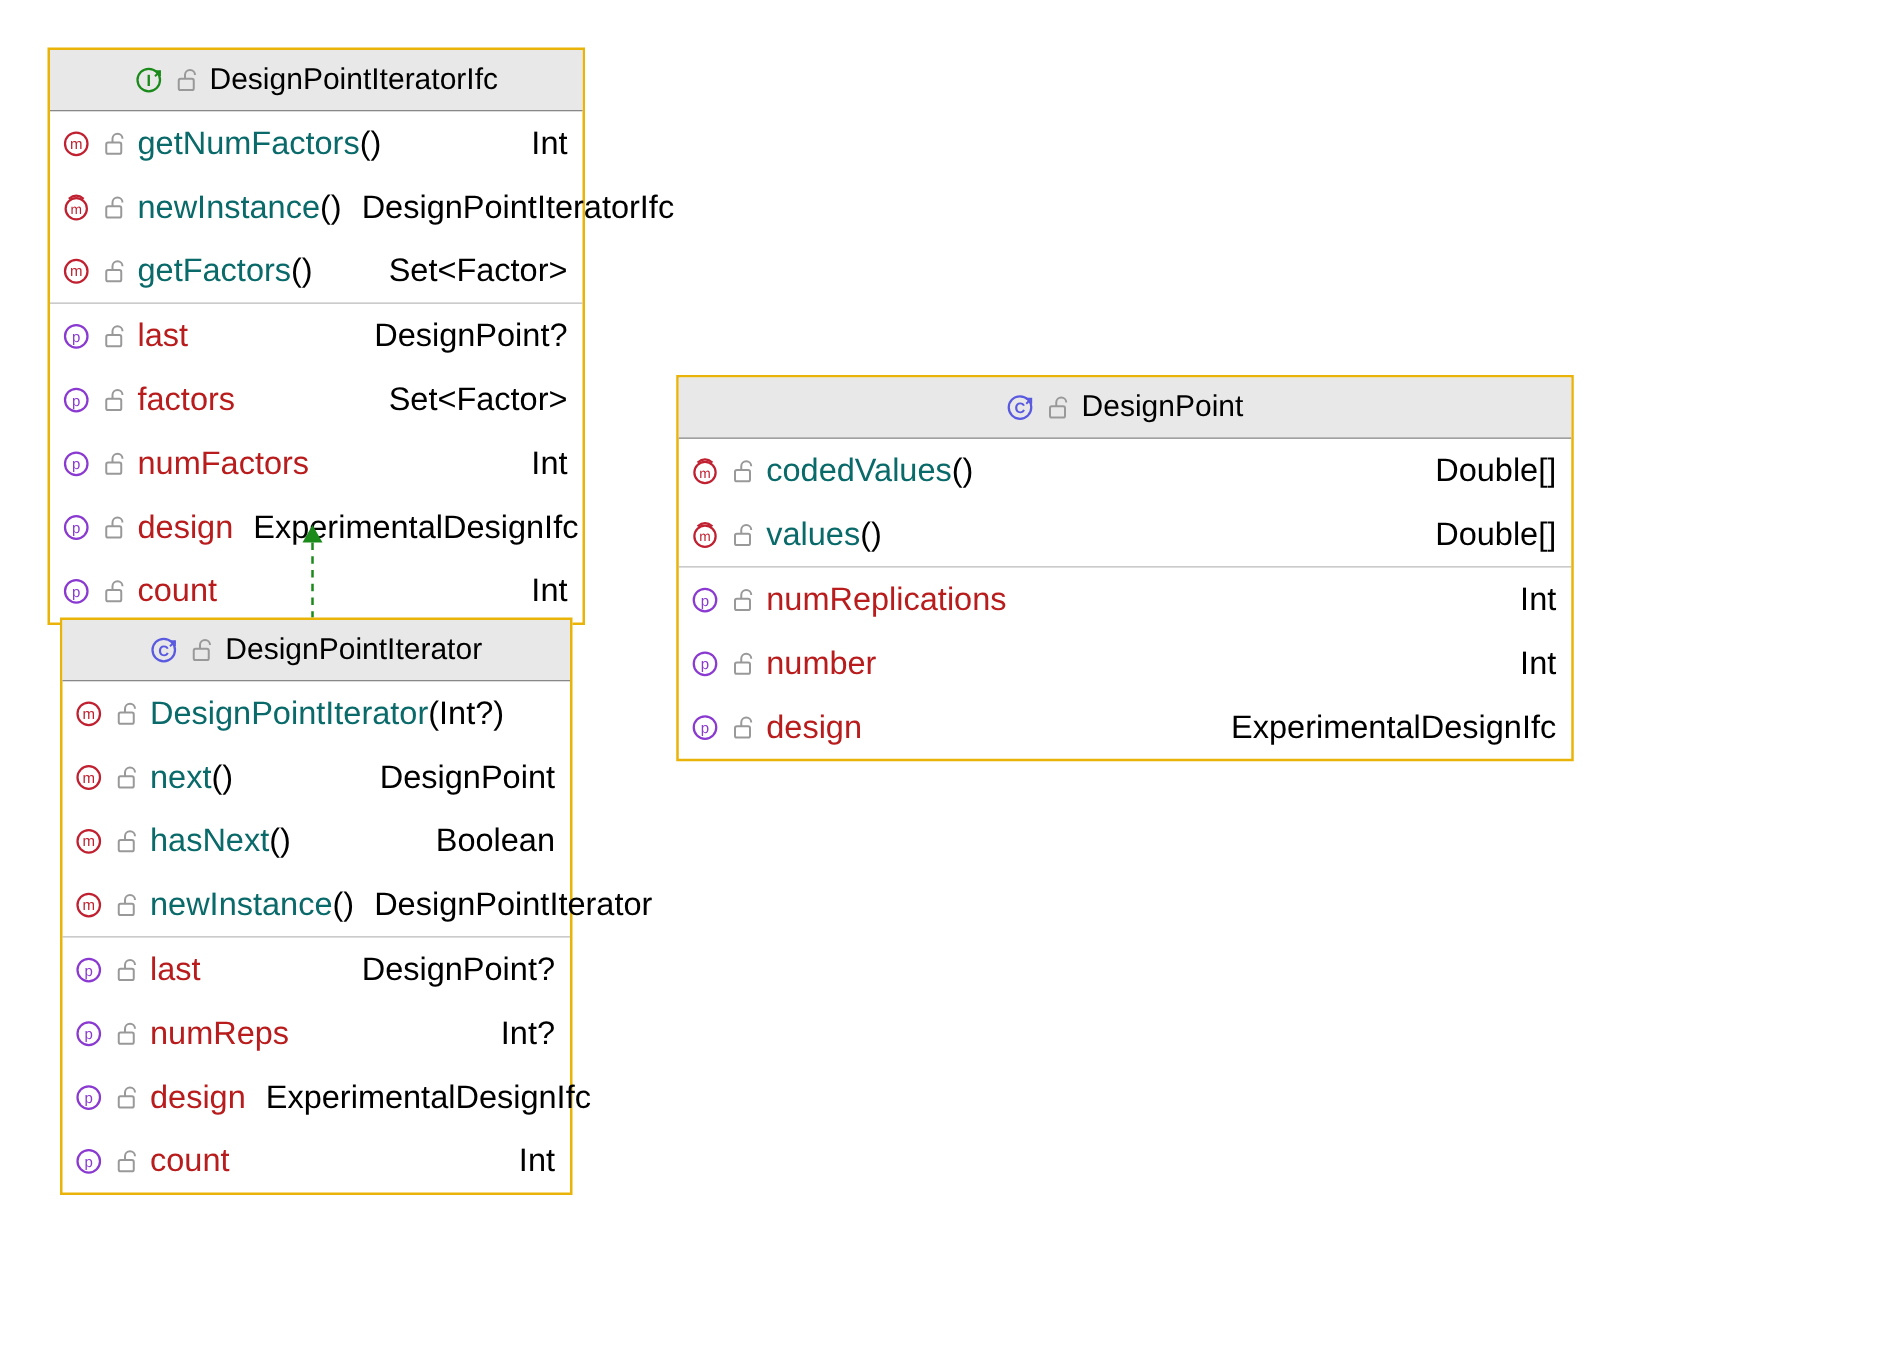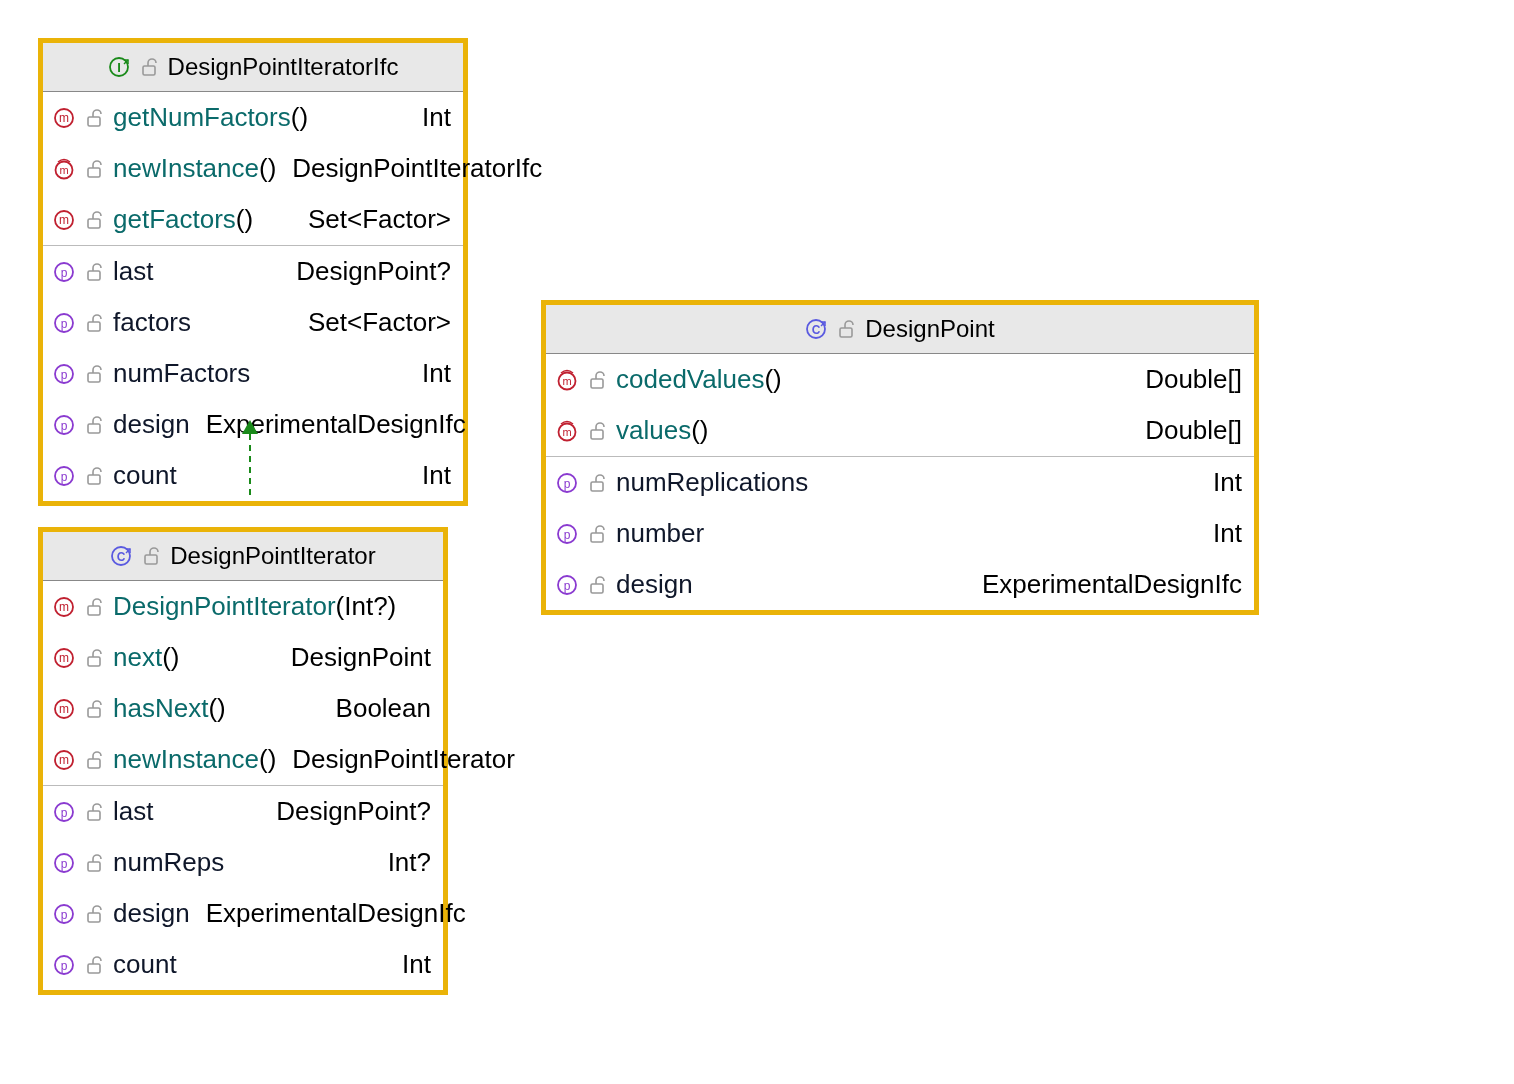--- a/index.html
+++ b/index.html
@@ -9,21 +9,21 @@
     background: #ffffff;
     font-family: -apple-system, BlinkMacSystemFont, "Segoe UI", Arial, sans-serif;
     font-size: 20px;
     color: #000;
     width: 1514px;
     height: 1084px;
     position: relative;
   }
   .class-box {
     position: absolute;
-    border: 5px solid #eab308;
+    border: 2px solid #eab308;
     background: #fff;
   }
   .class-header {
     background: #e8e8e8;
     border-bottom: 1px solid #888;
     padding: 10px 14px;
     display: flex;
     align-items: center;
     justify-content: center;
     gap: 8px;
@@ -41,21 +41,21 @@
     line-height: 1.5;
   }
   .row .name {
     white-space: nowrap;
   }
   .row .spacer { flex: 1; }
   .row .type {
     white-space: nowrap;
   }
   .method-name { color: #0a6a6a; }
-  .prop-name { color: #0f172a; }
+  .prop-name { color: #b91c1c; }
   .paren { color: #000; font-weight: 500; }
   
   .ic {
     display: inline-flex;
     align-items: center;
     justify-content: center;
     width: 22px;
     height: 22px;
     flex-shrink: 0;
   }
@@ -249,21 +249,21 @@
       <span class="type">Int</span>
     </div>
   </div>
 </div>
 
 <svg class="arrow-svg" style="left:230px; top:418px; width:40px; height:78px;">
   <polygon points="20,2 12,16 28,16" fill="#1a8a1a"></polygon>
   <line x1="20" y1="16" x2="20" y2="78" stroke="#1a8a1a" stroke-width="2" stroke-dasharray="6,5"></line>
 </svg>
 
-<div class="class-box" style="left:38px; top:494px; width:410px;margin-top:33px;">
+<div class="class-box" style="left:48px; top:494px; width:410px;">
   <div class="class-header">
     <span class="ic">
         <svg width="22" height="22">
           <use href="#icon-class"></use>
         </svg>
       </span>
     <span class="ic">
         <svg width="20" height="20">
           <use href="#icon-unlock"></use>
         </svg>

